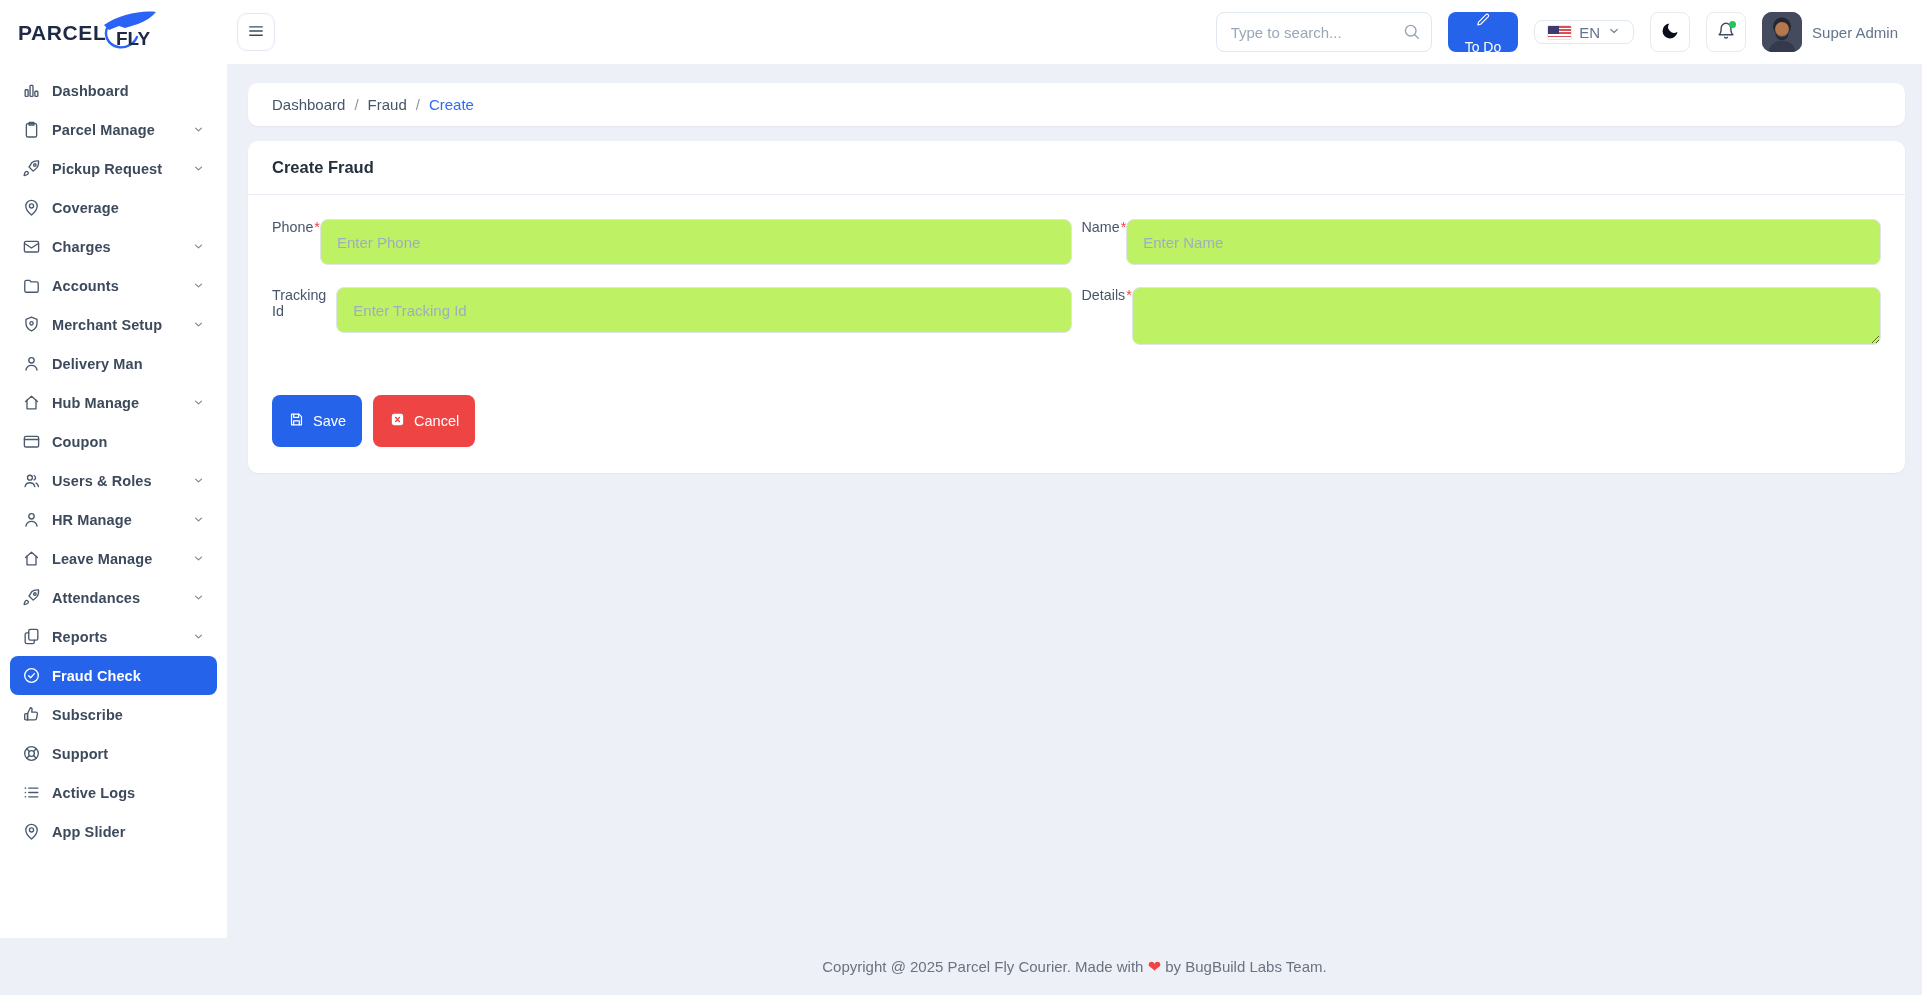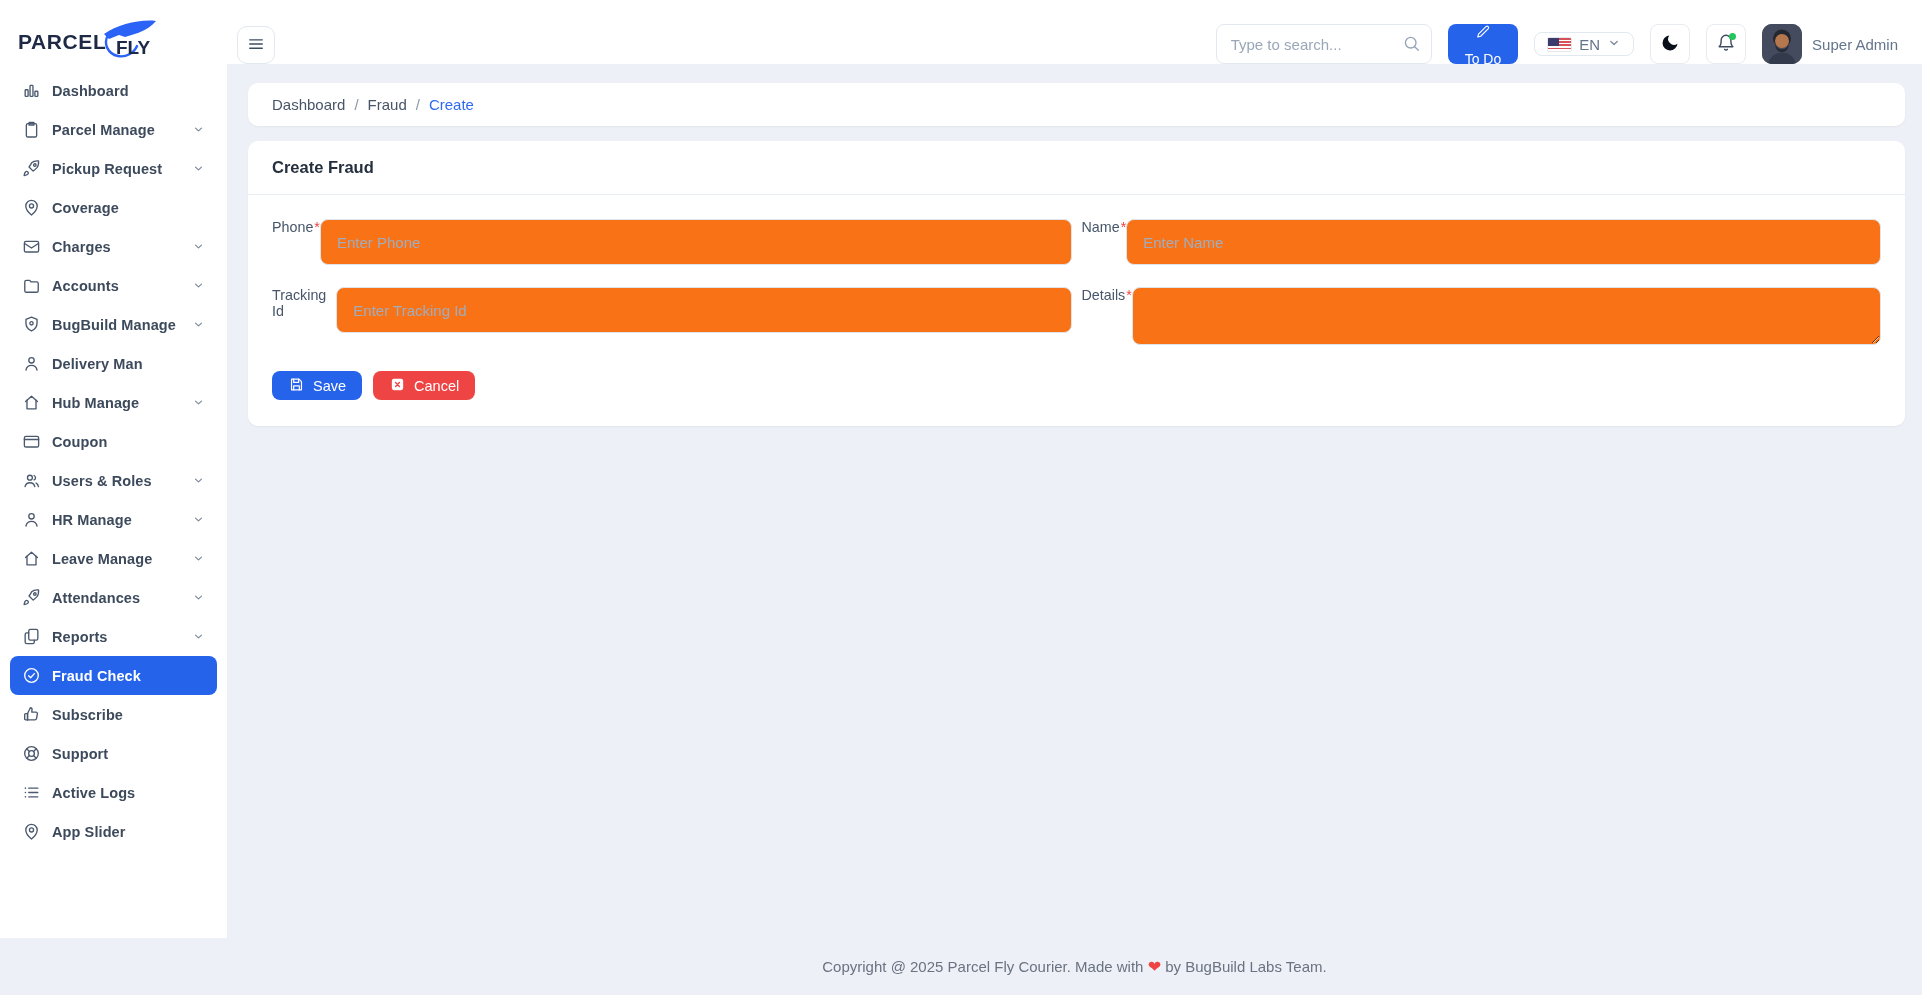--- a/index.html
+++ b/index.html
@@ -1,21 +1,21 @@
 <!DOCTYPE html>
 <html><head>
 <meta charset="utf-8">
 <style>
   * { margin:0; padding:0; box-sizing:border-box; }
   html,body { font-family:"Liberation Sans","DejaVu Sans",sans-serif; }
   .screen { position:relative; width:1922px; height:995px; background:#edf1f7; overflow:hidden; }
 
   
   .hdr { position:absolute; top:0; left:0; right:0; height:64px; background:#fff;
-         display:flex; align-items:flex-end; z-index:5; }
+         display:flex; align-items:center; z-index:5; }
   .logo { width:209px; padding-left:16px; display:flex; align-items:center; }
   .icon-btn { width:38px; height:38px; border:1px solid #e2e8f0; border-radius:10px; background:#fff;
               display:flex; align-items:center; justify-content:center; color:#3f4c5f; cursor:pointer; }
   .ham { margin-left:28px; }
   .ham svg { width:20px; height:20px; }
   .hdr-right { margin-left:auto; display:flex; align-items:center; gap:16px; padding-right:24px; }
   .search-wrap { position:relative; }
   .search-wrap input { width:216px; height:40px; border:1px solid #e2e8f0; border-radius:8px;
                        padding:0 38px 0 14px; font-size:15px; color:#334155; outline:none;
                        font-family:inherit; background:#fff; }
@@ -64,26 +64,26 @@
   .bc-sep { color:#8a97a8; }
   .card { margin-top:15px; background:#fff; border-radius:10px; box-shadow:0 1px 2px rgba(15,23,42,.05); }
   .card-head { padding:17px 24px; border-bottom:1px solid #e9eef4; }
   .card-head h1 { font-size:16.5px; font-weight:700; color:#25303e; }
   .card-body { padding:24px 24px 26px; }
   .form-grid { display:grid; grid-template-columns:1fr 1fr; column-gap:10px; row-gap:22px; }
   .field { display:flex; flex-direction:row; }
   .f-label { font-size:14.3px; font-weight:500; color:#47566a; margin-bottom:10px; }
   .req { color:#ef4444; margin-left:1px; }
   .f-input { height:46px; border:1px solid #dde4ec; border-radius:8px; padding:0 16px; font-size:15px;
-             color:#334155; font-family:inherit; outline:none; background:#f97316; width:100%; }
+             color:#334155; font-family:inherit; outline:none; background:#bef264; width:100%; }
   .f-input::placeholder { color:#9fadbf; }
   .f-area { height:58px; min-height:58px; padding:11px 16px; resize:both; }
   .btn-row { margin-top:26px; display:flex; gap:11px; }
-  .btn { height:29px; border:none; border-radius:8px; display:flex; align-items:center; gap:8px;
-         padding:0 16px; font-size:14.5px; font-weight:500; color:#fff; cursor:pointer; font-family:inherit; }
+  .btn { height:52px; border:none; border-radius:8px; display:flex; align-items:center; gap:8px;
+         padding:0 16px; font-size:14.5px; font-weight:500; color:#fff; cursor:pointer; font-family:inherit;margin-top:24px; }
   .btn svg { width:17px; height:17px; }
   .btn.save { background:#2563eb; }
   .btn.cancel { background:#ef4444; }
 
   
   .footer { position:absolute; left:227px; right:0; top:957px; text-align:center; font-size:15px;
             color:#6b7280; }
   .heart { color:#ef4444; font-size:16px; }
 </style>
 </head>
@@ -233,21 +233,21 @@
             </svg>
           </span>
         </div>
         <div class="side-item">
           <span class="s-ic">
             <svg viewBox="0 0 24 24" fill="none" stroke="currentColor" stroke-width="1.7" stroke-linecap="round" stroke-linejoin="round">
               <path d="M12 2.8 19 5.4v4.8c0 4.9-3.2 8.4-7 10-3.8-1.6-7-5.1-7-10V5.4L12 2.8z"></path>
               <circle cx="12" cy="10.5" r="2.1"></circle>
             </svg>
           </span>
-          <span class="s-lb">BugBuild Manage</span>
+          <span class="s-lb">Merchant Setup</span>
           <span class="s-ch">
             <svg viewBox="0 0 24 24" fill="none" stroke="currentColor" stroke-width="2.2" stroke-linecap="round" stroke-linejoin="round">
               <path d="m6.5 9.5 5.5 5 5.5-5"></path>
             </svg>
           </span>
         </div>
         <div class="side-item">
           <span class="s-ic">
             <svg viewBox="0 0 24 24" fill="none" stroke="currentColor" stroke-width="1.7" stroke-linecap="round" stroke-linejoin="round">
               <circle cx="12" cy="8" r="3.4"></circle>

